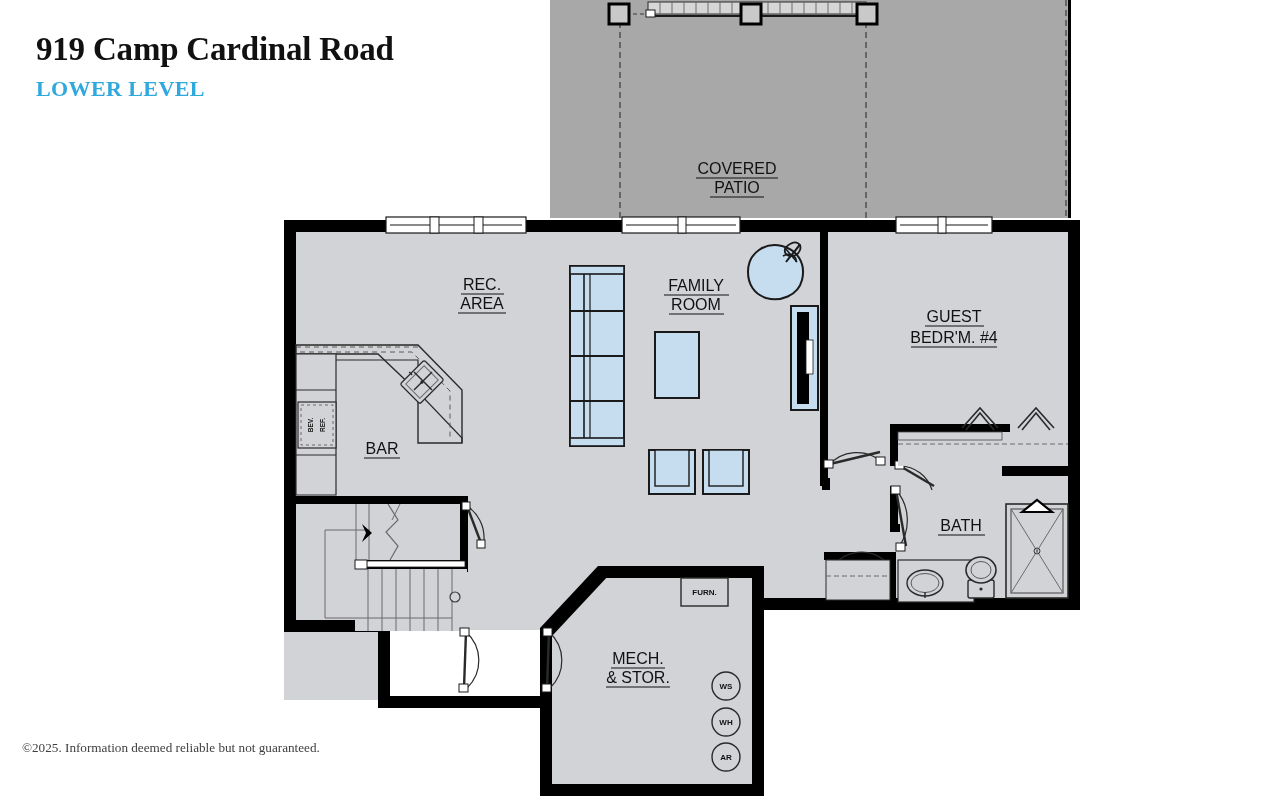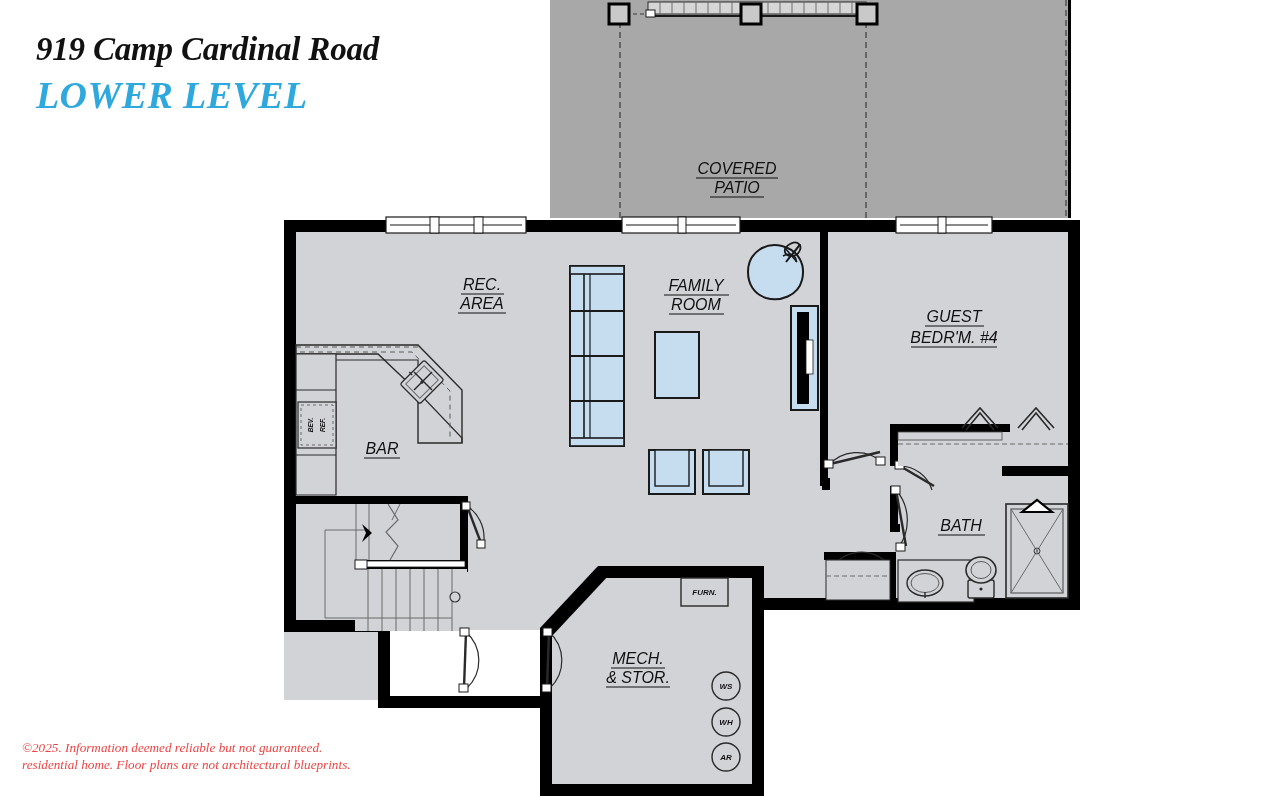--- a/index.html
+++ b/index.html
@@ -13,21 +13,20 @@
     height: 800px;
     overflow: hidden;
     font-family: "Liberation Sans", sans-serif;
     position: relative;
   }
   #page {
     position: relative;
     width: 1280px;
     height: 800px;
     background: #ffffff;
-    font-style: italic;
   }
 
   
   #title-block {
     position: absolute;
     left: 36px;
     top: 30px;
     width: 520px;
   }
   #address-line {
@@ -35,38 +34,38 @@
     font-weight: bold;
     font-size: 33px;
     line-height: 38px;
     color: #111111;
     letter-spacing: -0.2px;
     white-space: nowrap;
   }
   #level-line {
     font-family: "Liberation Serif", "DejaVu Serif", serif;
     font-weight: bold;
-    font-size: 38px;
+    font-size: 22px;
     line-height: 34px;
     color: #2fa8dd;
     letter-spacing: 0.4px;
-    margin-top: 10px;
+    margin-top: 4px;
     white-space: nowrap;
   }
 
   
   #disclaimer {
     position: absolute;
     left: 22px;
     top: 740px;
     width: 380px;
     font-family: "Liberation Serif", "DejaVu Serif", serif;
     font-size: 13.2px;
     line-height: 16.6px;
-    color: #ef4444;
+    color: #404040;
   }
   #disclaimer div { white-space: nowrap; }
 
   
   #plan {
     position: absolute;
     left: 0;
     top: 0;
     width: 1280px;
     height: 800px;
@@ -100,21 +99,20 @@
 
 <div id="page">
 
   <div id="title-block">
     <div id="address-line">919 Camp Cardinal Road</div>
     <div id="level-line">LOWER LEVEL</div>
   </div>
 
   <div id="disclaimer">
     <div>©2025. Information deemed reliable but not guaranteed.</div>
-    <div>residential home. Floor plans are not architectural blueprints.</div>
   </div>
 
   <div id="plan">
   <svg width="1280" height="800" viewBox="0 0 1280 800" xmlns="http://www.w3.org/2000/svg" shape-rendering="geometricPrecision">
 
     <defs>
       <clipPath id="clipPatio">
         <rect x="550" y="0" width="520" height="218"></rect>
       </clipPath>
     </defs>

